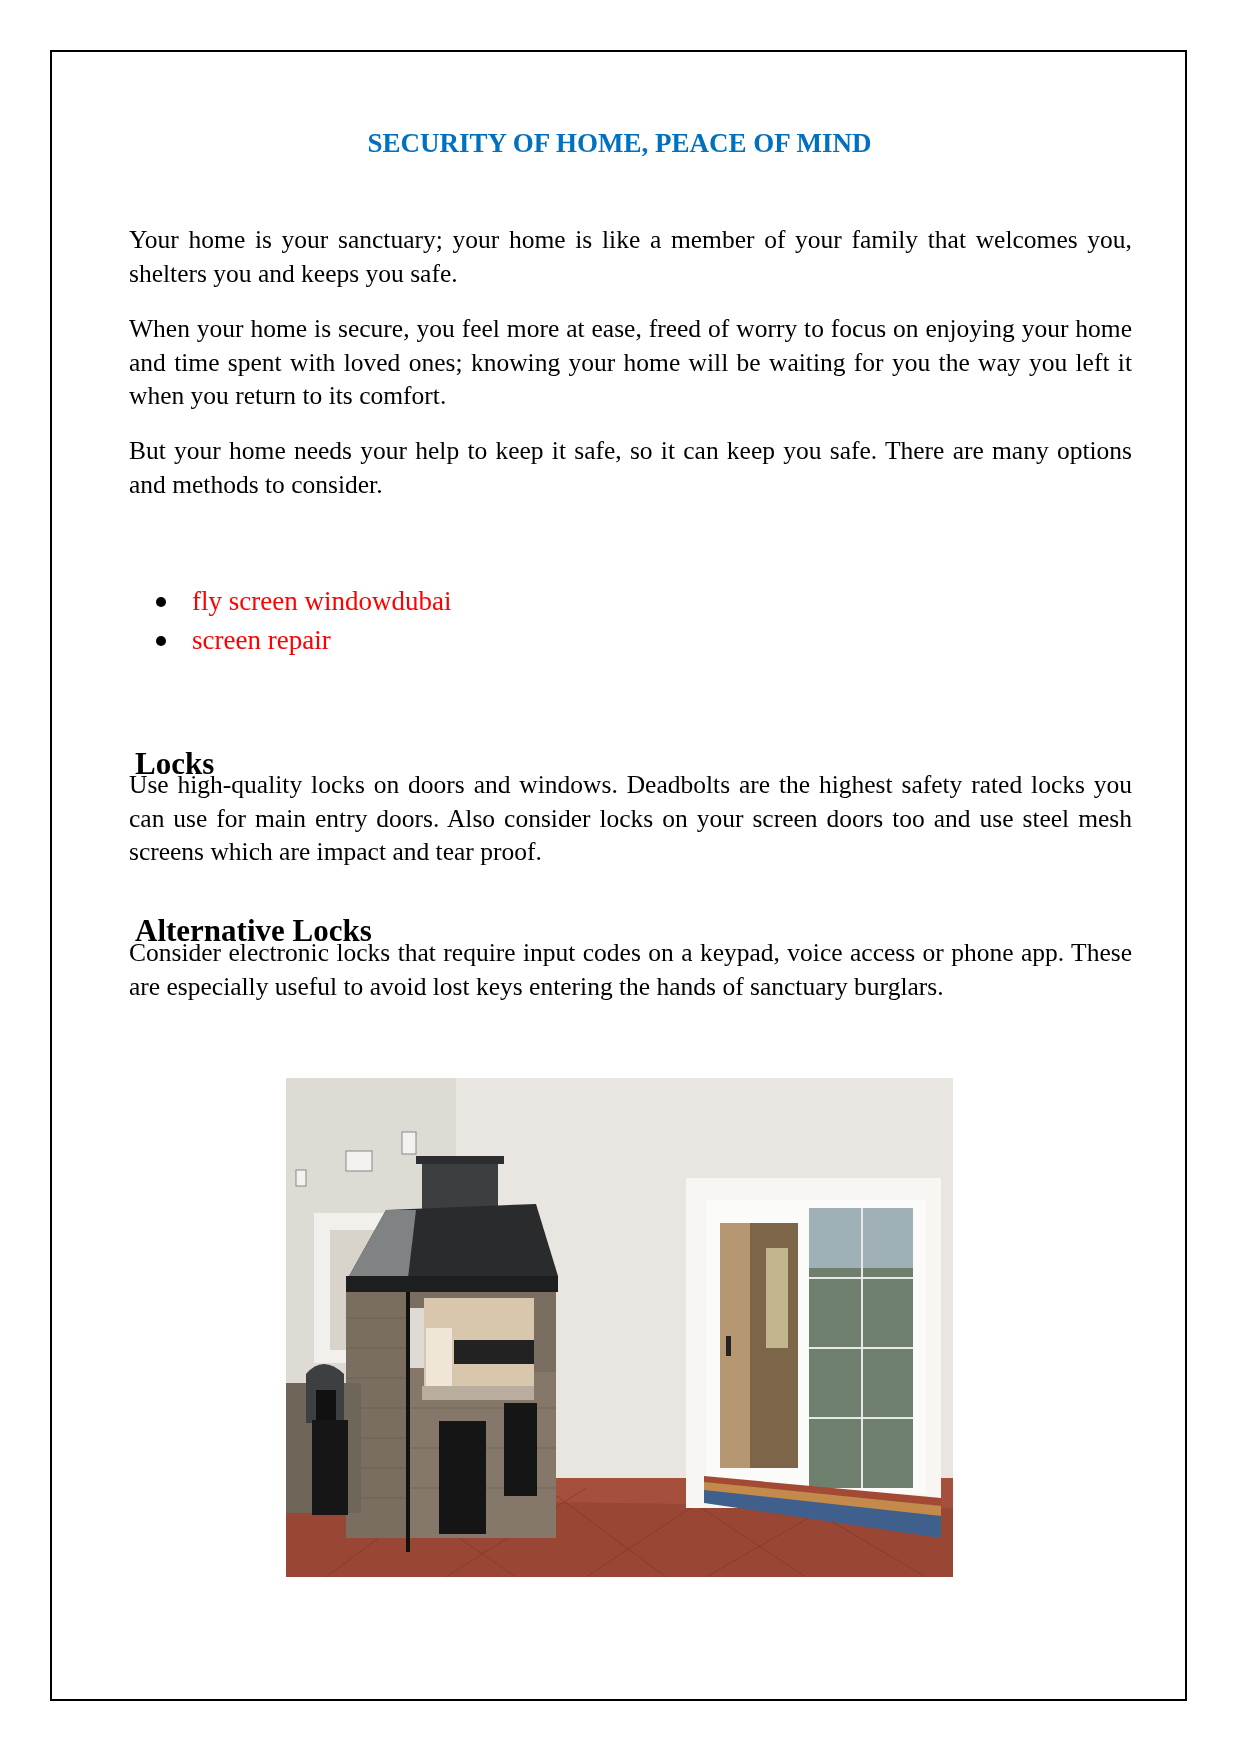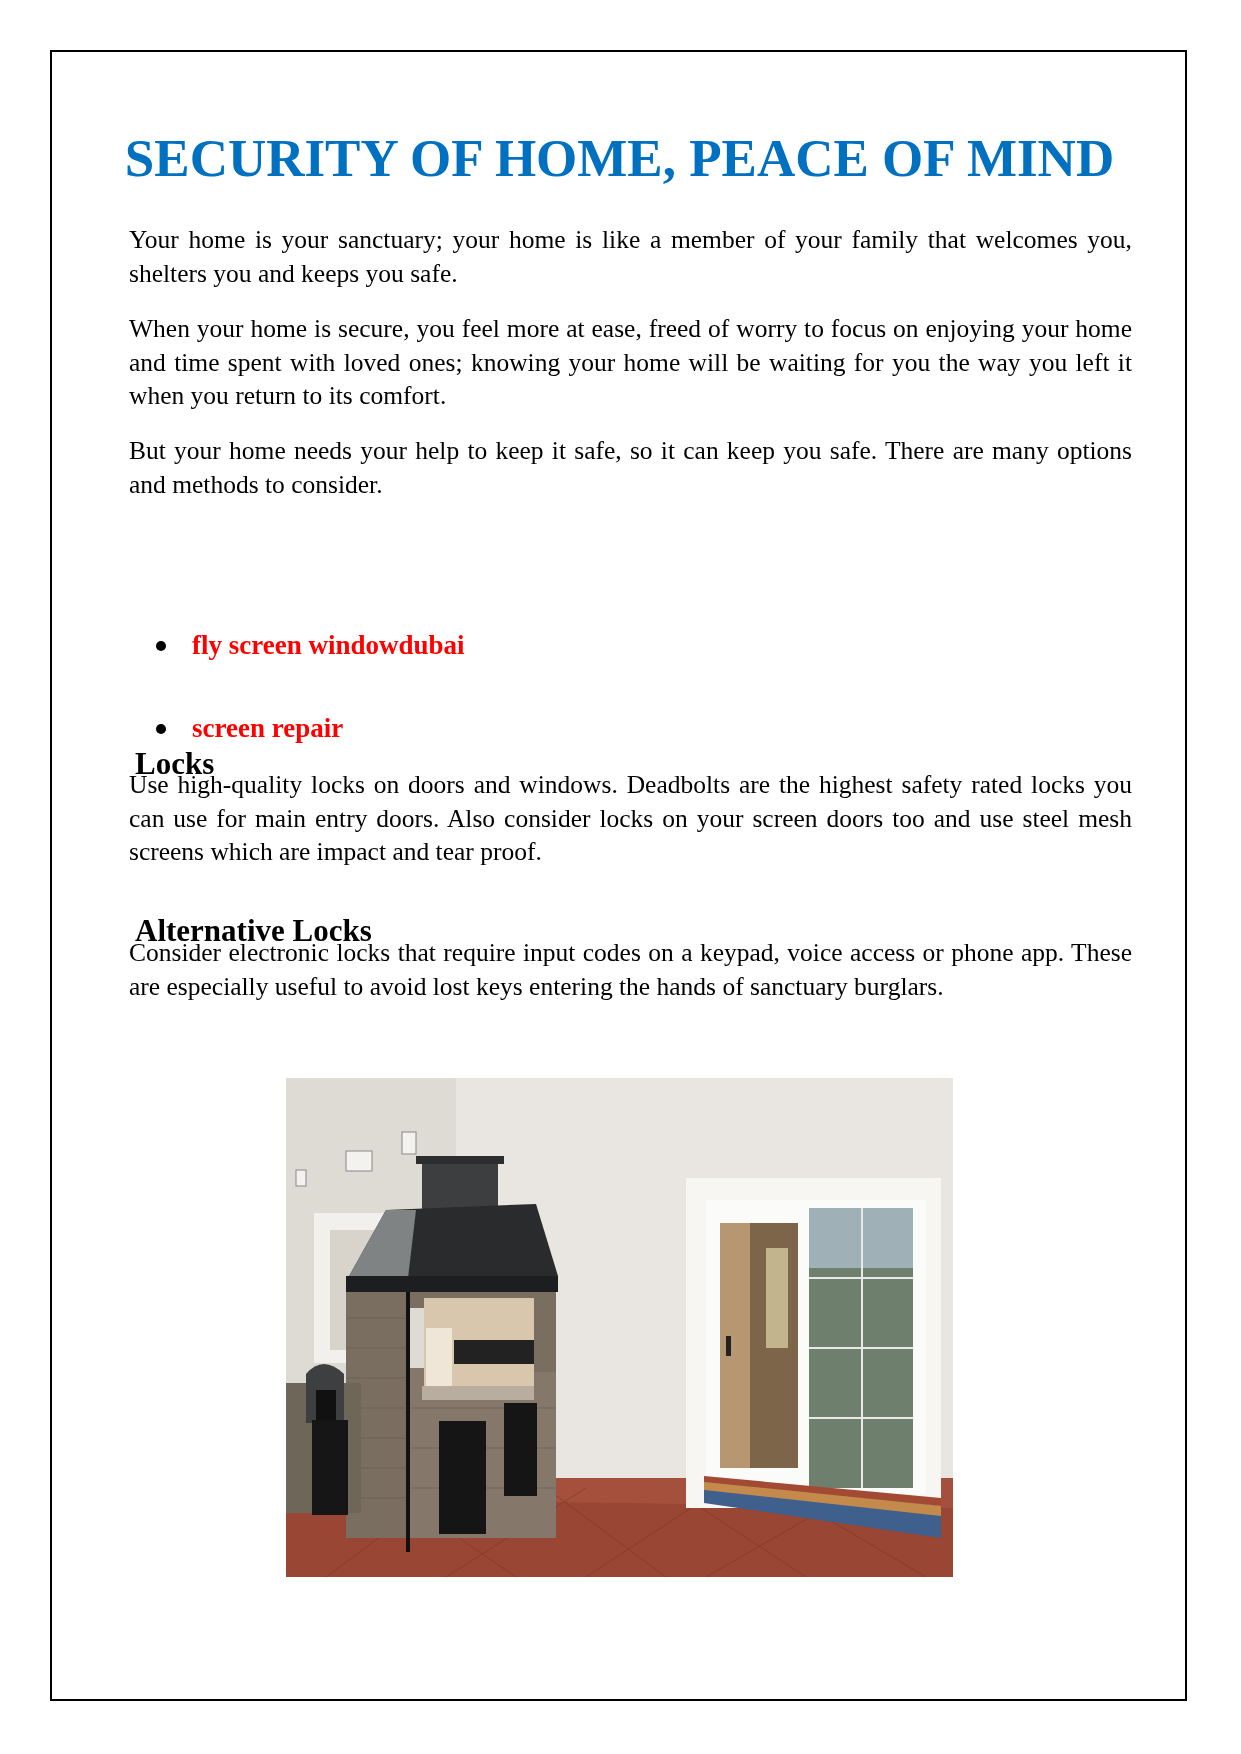--- a/index.html
+++ b/index.html
@@ -2,26 +2,26 @@
 <html><head>
 <meta charset="utf-8">
 <style>
   html, body { margin:0; padding:0; background:#ffffff; }
   body { width:1241px; height:1754px; position:relative; overflow:hidden;
          font-family:"Liberation Serif","DejaVu Serif",serif; color:#000; }
   .page-border { position:absolute; left:50px; top:50px; width:1137px; height:1651px;
                  border:2px solid #000; box-sizing:border-box; }
   .content { position:absolute; left:118px; top:0; width:1003px; }
   .title { position:absolute; left:0; width:1003px; top:128px; text-align:center;
-           font-weight:bold; font-size:53px; color:#0070c0; letter-spacing:0px; margin:0; }
+           font-weight:bold; font-size:27px; color:#0070c0; letter-spacing:0px; margin:0; }
   .para { position:absolute; left:11px; width:1003px; margin:0; font-size:25.5px; line-height:33.5px;
           text-align:justify; }
   .bullets { position:absolute; left:0; top:582px; margin:0; padding:0; list-style:none; }
-  .bullets li { position:relative; padding-left:74px; font-weight:bold; color:#ff0000;
-                font-size:27px; line-height:38.5px;margin-top:44px; }
+  .bullets li { position:relative; padding-left:74px; font-weight:normal; color:#ff0000;
+                font-size:27px; line-height:38.5px; }
   .bullets li .bullet { position:absolute; left:38px; top:15px; width:10px; height:10px;
                         border-radius:50%; background:#000; }
   .h2 { position:absolute; left:0; margin:17px; font-weight:bold; font-size:31px; line-height:38px; }
   .photo { position:absolute; left:286px; top:1078px; width:667px; height:499px; overflow:hidden; }
   .photo svg { display:block; width:100%; height:100%; }
 </style>
 </head>
 <body>
 
 <div class="page-border"></div>

